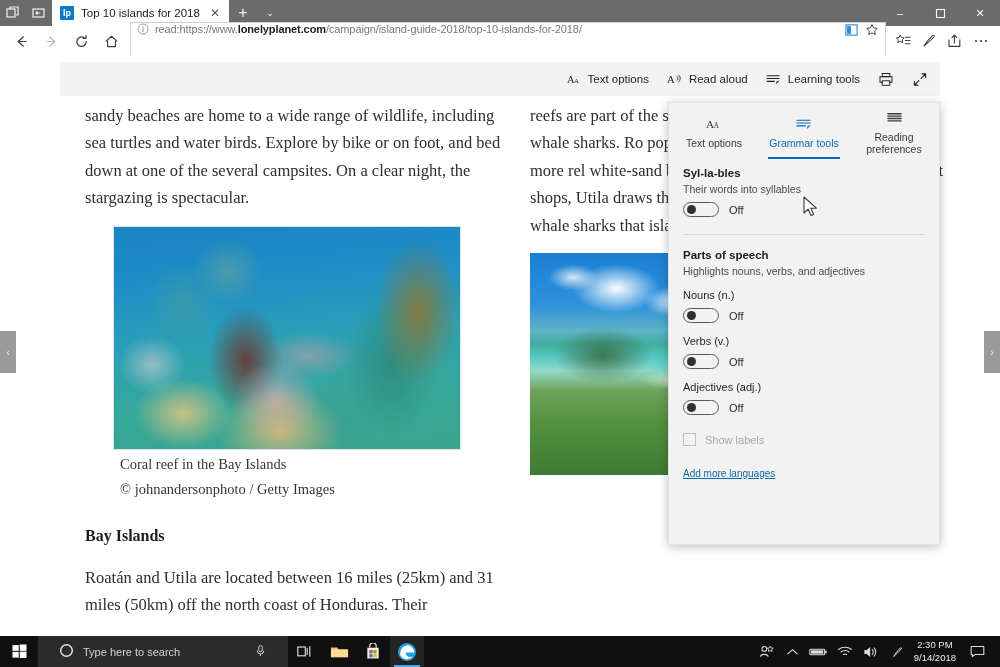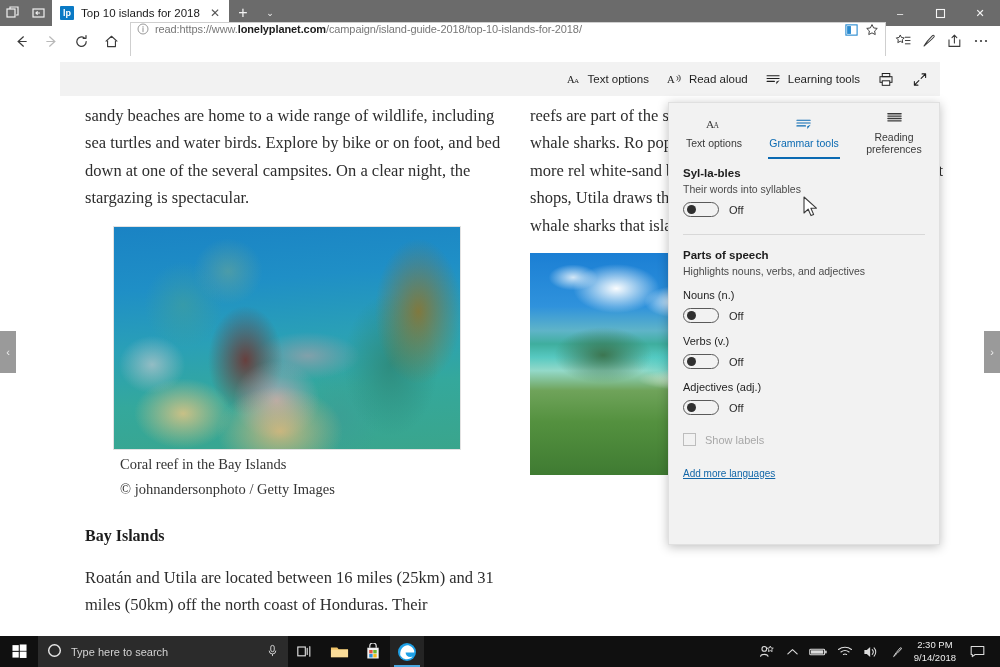--- a/index.html
+++ b/index.html
@@ -168,21 +168,21 @@
   .cursor { position:absolute; left:803px; top:140px; width:18px; height:24px; }
 
   
   .taskbar {
     position:absolute; left:0; top:636px; width:1000px; height:31px;
     background:#101010; display:flex; align-items:center;
   }
   .tb-start { width:38px; height:31px; display:flex; align-items:center; justify-content:center; }
   .tb-search {
     width:250px; height:31px; background:#2b2b2b; display:flex; align-items:center;
-    gap:9px; padding:0 9px; color:#d3d3d3; font-size:11px;
+    gap:9px; padding:0 21px; color:#d3d3d3; font-size:11px;
   }
   .tb-app { width:34px; height:31px; display:flex; align-items:center; justify-content:center;
     position:relative; }
   .tb-app.active { background:#242424; }
   .tb-app.active::after { content:""; position:absolute; bottom:0; left:4px; right:4px; height:2px;
     background:#4aa7e0; }
   .tb-grow { flex:1 1 auto; height:31px; }
   .tray { display:flex; align-items:center; gap:0; height:31px; color:#dcdcdc;justify-content:space-between; }
   .tray-ico { width:26px; height:31px; display:flex; align-items:center; justify-content:center; }
   .clock { display:flex; flex-direction:column; align-items:center; justify-content:center;

